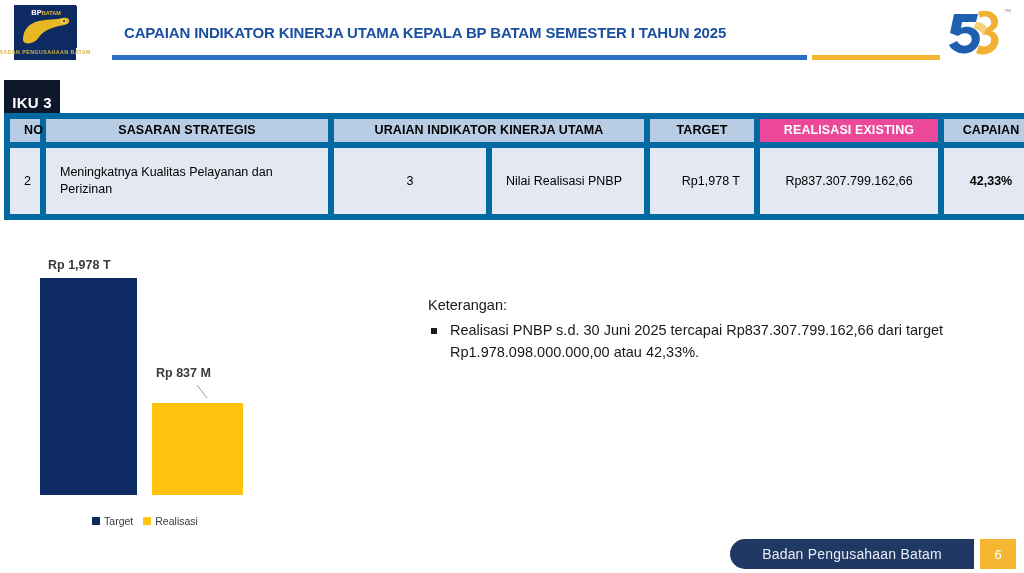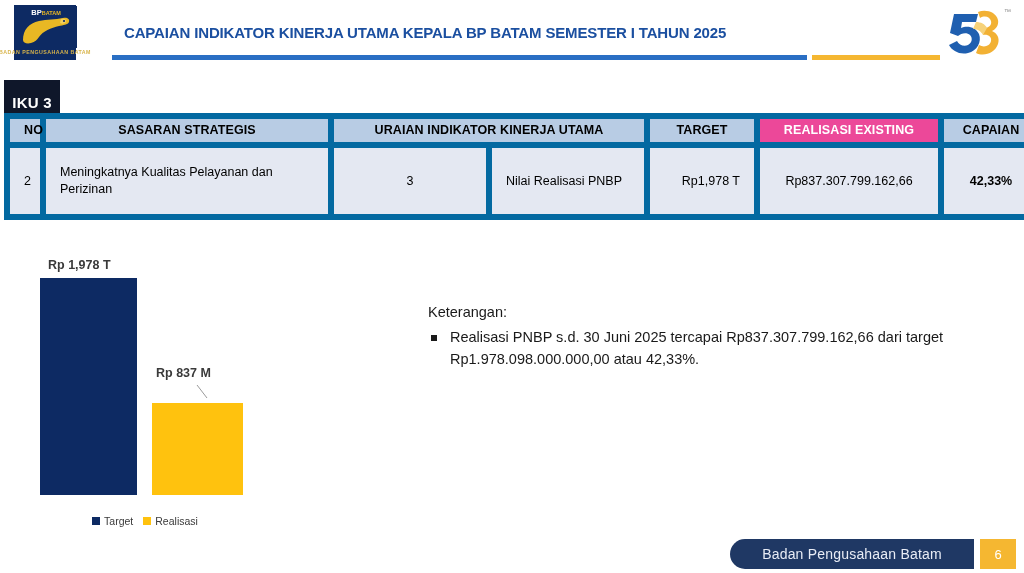--- a/index.html
+++ b/index.html
@@ -173,21 +173,21 @@
     position: absolute;
     left: 38px;
     top: 537px;
     font-size: 13.5px;
     color: #1a1a1a;
     white-space: nowrap;
   }
   .sumber b { font-weight: bold; }
 
   
-  .keterangan { position: absolute; left: 428px; top: 304px; width: 560px; }
+  .keterangan { position: absolute; left: 428px; top: 297px; width: 560px; }
   .ket-title { font-size: 14.5px; color: #1a1a1a; margin-bottom: 6px; }
   .ket-list { list-style: none; }
   .ket-list li {
     position: relative;
     padding-left: 22px;
     font-size: 14.5px;
     color: #1a1a1a;
     line-height: 1.55;
   }
   .ket-list li::before {

